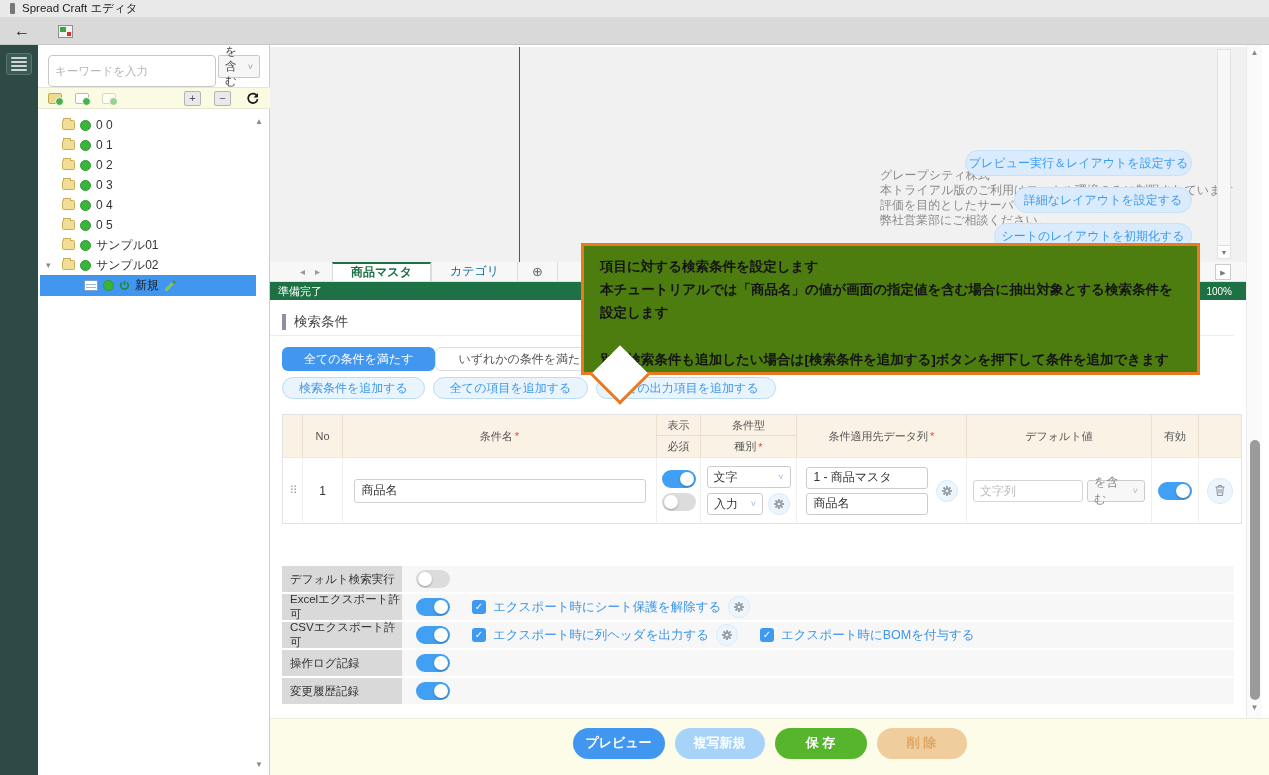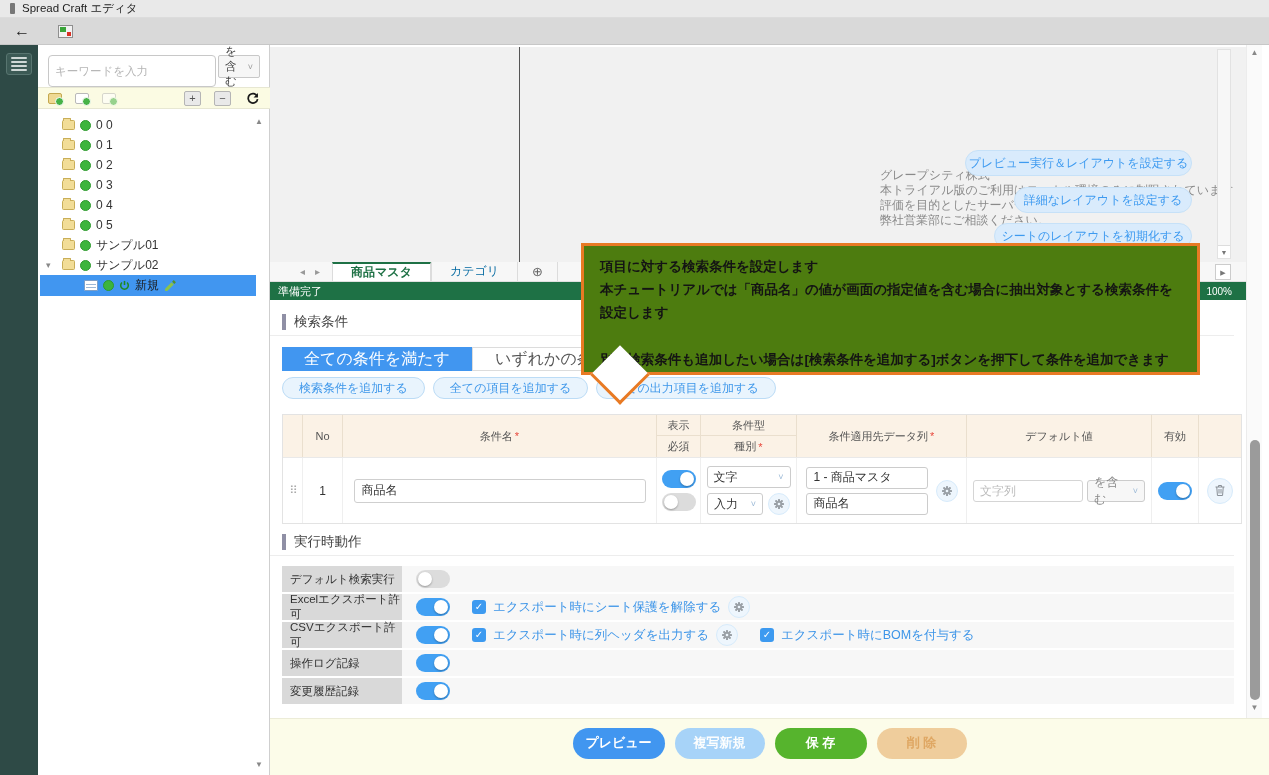--- a/index.html
+++ b/index.html
@@ -74,21 +74,21 @@
   .statusbar { position:absolute; left:0; top:237px; width:976px; height:18px; background:#1e7145; color:#fff; font-size:11px; display:flex; align-items:center; padding:0 14px 0 8px; }
   .statusbar .zoomctl { margin-left:auto; display:flex; align-items:center; gap:14px; font-size:10px; }
 
   .content { position:absolute; left:0; top:255px; width:976px; height:418px; background:#fff; }
   .sect { position:absolute; left:0; width:964px; height:28px; display:flex; align-items:center; border-bottom:1px solid #ededed; }
   .sect .bar { width:4px; height:16px; background:#8f8fa5; margin:0 8px 0 12px; }
   .sect .t { font-size:13.5px; color:#444; }
   .sect.s1 { top:8px; } .sect.s2 { top:228px; }
 
   .seg { position:absolute; left:12px; top:47px; height:24px; display:flex; }
-  .seg .opt { display:flex; align-items:center; padding:0 22px; font-size:16px; }
+  .seg .opt { display:flex; align-items:center; padding:0 22px; font-size:12px;border-radius:6px; }
   .seg .opt.on { background:#4196f0; color:#fff; }
   .seg .opt.off { background:#fff; color:#555; border:1px solid #dcdcdc; }
 
   .pills { position:absolute; left:12px; top:77px; display:flex; gap:8px; }
   .pill { height:22px; border-radius:11px; background:#e9f4fd; border:1px solid #bcdcf6; color:#3e97ea; font-size:12px; display:flex; align-items:center; padding:0 16px; }
 
   
   .tbl { position:absolute; left:12px; top:114px; width:960px; border:1px solid #e3e3e3; }
   .thead { display:flex; height:42px; background:#fbf2e6; font-size:11px; color:#555; }
   .thead > div { border-right:1px solid #eadfce; display:flex; align-items:center; justify-content:center; text-align:center; }
@@ -413,24 +413,20 @@
                     <path d="M9 6V3h6v3"></path>
                     <path d="M5.5 6l1.4 17h10.2L18.5 6"></path>
                     <path d="M10 10v9M14 10v9"></path>
                   </g>
                 </svg>
               </span>
             </div>
         </div>
       </div>
 
-      <div class="sect s2">
-        <span class="bar"></span>
-          <span class="t">実行時動作</span>
-      </div>
 
       <div class="rrow r1">
         <div class="lab">デフォルト検索実行</div>
         <span class="tg off"></span>
       </div>
       <div class="rrow r2">
         <div class="lab">Excelエクスポート許可</div>
         <span class="tg on"></span>
         <div class="cbgroup">
           <span class="cbx">✓</span>

